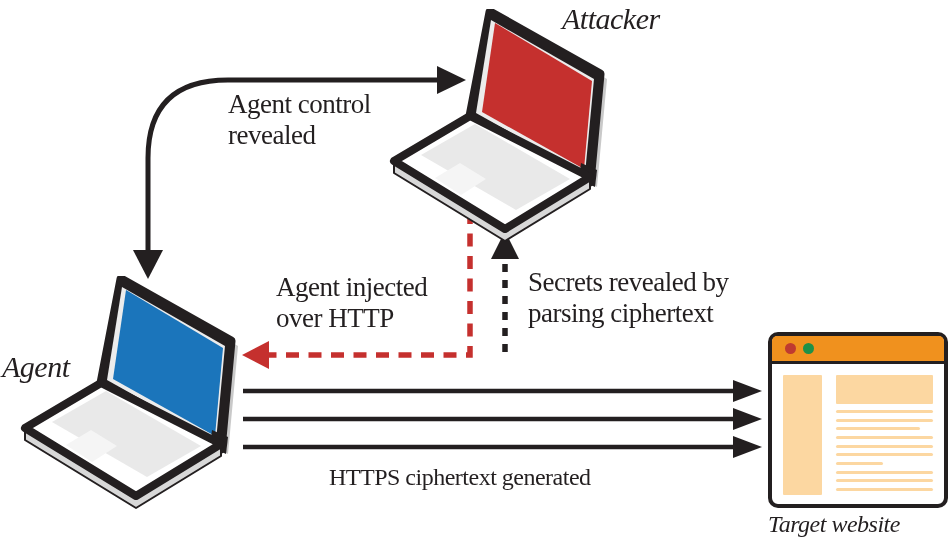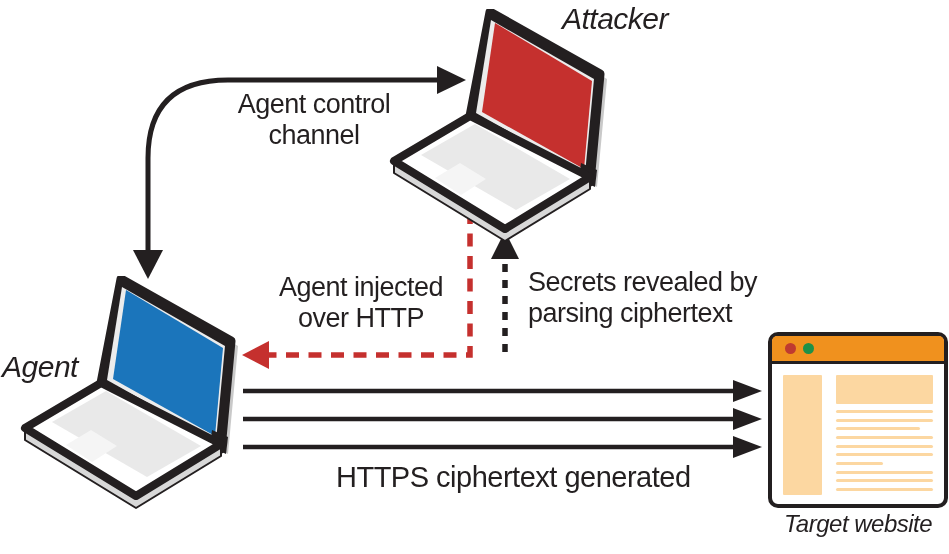--- a/index.html
+++ b/index.html
@@ -1,28 +1,28 @@
 <!DOCTYPE html>
 <html style="--ink: #231f20; --red: #c5302e; --blue: #1b75bb; --orange: #f0911e; --peach: #fcd7a1; --dot_red: #bf3a30; --dot_green: #1e9148;"><head>
 <meta charset="utf-8">
 <style>
   html,body{margin:0;padding:0;background:#ffffff;}
   #canvas{
     position:relative;width:949px;height:537px;background:#ffffff;overflow:hidden;
-    font-family:Liberation Sans, sans-serif;color:var(--ink,#231f20);
+    font-family:Liberation Serif, serif;color:var(--ink,#231f20);
   }
   .overlay{position:absolute;left:0;top:0;pointer-events:none;}
   .laptop{position:absolute;width:225px;height:245px;}
   .laptop-attacker{--screen:var(--red);}
   .laptop-victim{--screen:var(--blue);}
 
   .lbl{position:absolute;letter-spacing:-0.5px;line-height:1.1;white-space:nowrap;}
   .node-lbl{font-style:italic;font-size:30px;}
   .edge-lbl{font-size:27px;line-height:31px;}
-  .center{text-align:center;}
+  .center{}
 
   
   .browser{position:absolute;left:768px;top:332px;width:172px;height:168px;
     background:#ffffff;border:4px solid var(--ink);border-radius:10px;}
   .titlebar{height:25px;background:var(--orange);border-bottom:3px solid var(--ink);
     border-radius:5px 5px 0 0;display:flex;align-items:center;padding-left:13px;gap:7px;}
   .dot{width:11px;height:11px;border-radius:50%;display:inline-block;}
   .dot-red{background:var(--dot_red);}
   .dot-green{background:var(--dot_green);}
   .bcontent{position:relative;width:100%;height:140px;}
@@ -126,28 +126,28 @@
   </div>
 
   
   <div class="lbl node-lbl" style="left:562px;top:2px">Attacker</div>
   <div class="lbl node-lbl" style="left:2px;top:350px">Agent</div>
   <div class="lbl node-lbl center" style="left:768px;top:511px;width:180px;font-size:24px">Target website</div>
 
   
   <div class="lbl edge-lbl center" style="left:228px;top:89px;width:172px">
     <span>Agent control</span><br>
-    <span>channel</span>
+    <span>revealed</span>
   </div>
 
   <div class="lbl edge-lbl" style="left:528px;top:267px">
     <span>Secrets revealed by</span><br>
     <span>parsing ciphertext</span>
   </div>
 
   <div class="lbl edge-lbl center" style="left:276px;top:272px;width:170px">
     <span>Agent injected</span><br>
     <span>over HTTP</span>
   </div>
 
-  <div class="lbl edge-lbl center" style="left:336px;top:462px;width:300px;font-size:29px">HTTPS ciphertext generated</div>
+  <div class="lbl edge-lbl center" style="left:329px;top:462px;width:300px;font-size:24px">HTTPS ciphertext generated</div>
 
 </div>
 
 </body></html>

